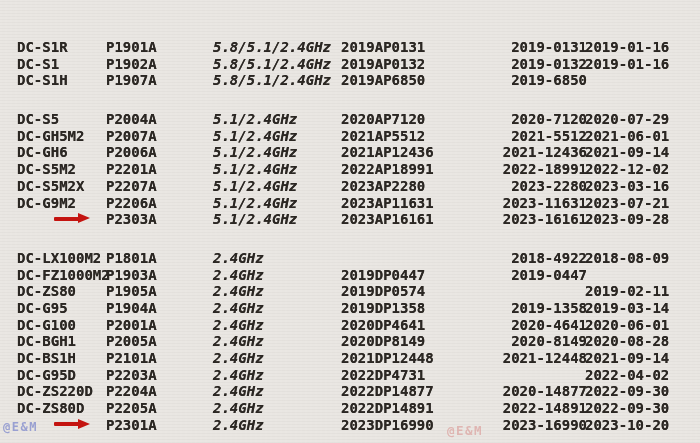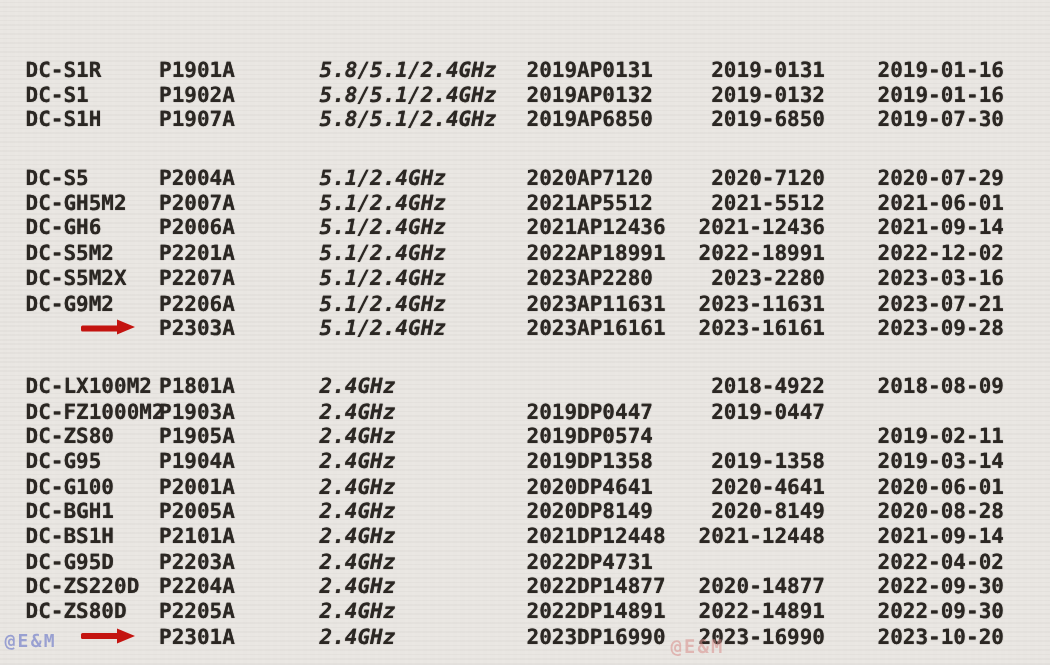--- a/index.html
+++ b/index.html
@@ -35,22 +35,22 @@
 
   
   .tbody { position: absolute; top: 38px; left: 0; width: 100%; }
   .group + .group { margin-top: 22px; }
 
   .row { position: relative; height: 16.7px; }
   .cell { position: absolute; top: 1px; }
   .c-model    { left: 5px; margin-left: 12px; }
   .c-device   { left: 106px; }
   .c-freq     { left: 213px; font-style: italic; }
-  .c-cmiit    { left: 351px; }
-  .c-approval { left: 438px; width: 112px; text-align: right; }
+  .c-cmiit    { left: 341px; }
+  .c-approval { left: 475px; width: 112px; text-align: right; }
   .c-date     { left: 585px; }
 
   
   .arrow { display: none; position: absolute; left: 52px; top: 3px; width: 38px; height: 11px; }
   .row.marked .arrow { display: block; }
   .arrow .shaft {
     position: absolute; left: 2px; top: 3.5px; width: 25px; height: 4px;
     background: var(--arrow, #c41410); border-radius: 1px;
   }
   .arrow .head {
@@ -94,21 +94,20 @@
     <span class="cell c-cmiit">2019AP0132</span>
     <span class="cell c-approval">2019-0132</span>
     <span class="cell c-date">2019-01-16</span>
   </div><div class="row">
     
     <span class="cell c-model">DC-S1H</span>
     <span class="cell c-device">P1907A</span>
     <span class="cell c-freq">5.8/5.1/2.4GHz</span>
     <span class="cell c-cmiit">2019AP6850</span>
     <span class="cell c-approval">2019-6850</span>
-    <span class="cell c-date">2019-07-30</span>
   </div></div><div class="group"><div class="row">
     
     <span class="cell c-model">DC-S5</span>
     <span class="cell c-device">P2004A</span>
     <span class="cell c-freq">5.1/2.4GHz</span>
     <span class="cell c-cmiit">2020AP7120</span>
     <span class="cell c-approval">2020-7120</span>
     <span class="cell c-date">2020-07-29</span>
   </div><div class="row">
     

